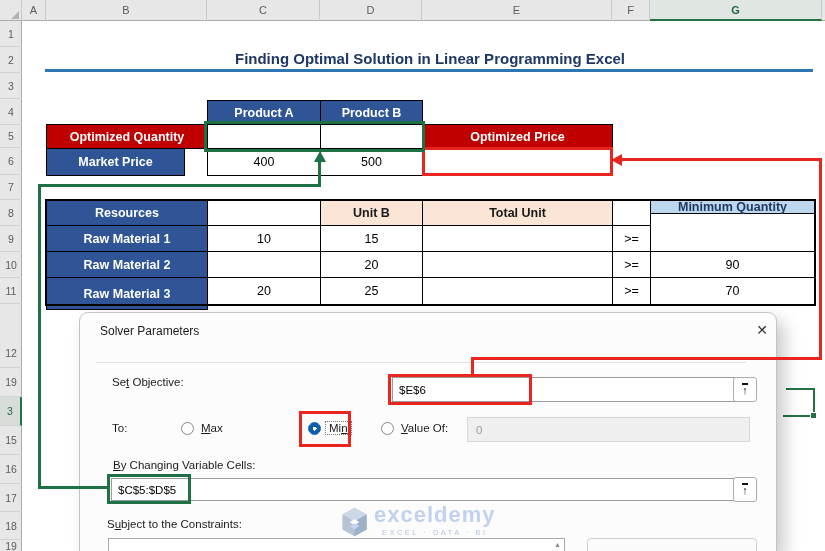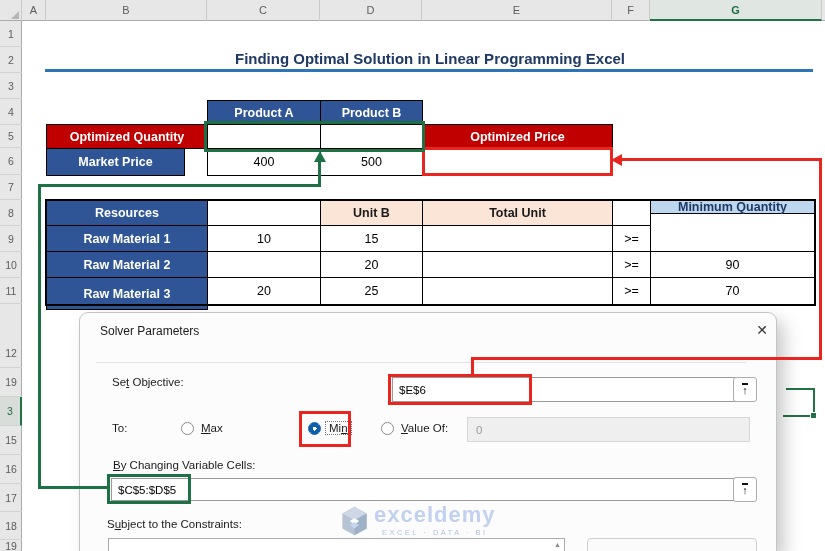--- a/index.html
+++ b/index.html
@@ -64,21 +64,21 @@
   .radio.selected { border:1px solid #0B5FAB;
            background:radial-gradient(circle at center, #fff 0 2px, #0B5FAB 2px 5.5px, #fff 5.5px); }
   .focus-dotted { outline:1px dotted #777; padding:0 3px; }
   .listbox { position:absolute; left:28px; top:225px; width:457px; height:30px;
              background:#fff; border:1px solid #ABABAB; }
   .lb-arrow { position:absolute; right:3px; top:2px; font-size:7px; color:#888; }
   .btn-add { position:absolute; left:507px; top:225px; width:170px; height:30px;
              background:#FBFBFB; border:1px solid #CFCFCF; border-radius:4px; }
 
   
-  .watermark { position:absolute; left:261px; top:191px; display:flex; align-items:center;
+  .watermark { position:absolute; left:261px; top:191px; display:flex; align-items:flex-end;
                gap:6px; opacity:.9; z-index:11; pointer-events:none; }
   .wm-brand { font-size:22px; font-weight:bold; color:#BCCDEF; line-height:22px; letter-spacing:1px; }
   .wm-tag { font-size:7.5px; color:#A9BED9; letter-spacing:2.5px; margin-top:2px; text-align:center; }
 
   
   .ov { position:absolute; z-index:30; pointer-events:none; }
   .red  { background:#E8251F; }
   .green{ background:#1E7145; }
   .rect-red   { border:3px solid #E8251F; background:transparent; }
   .rect-green { border:3px solid #1E7145; background:transparent; }

